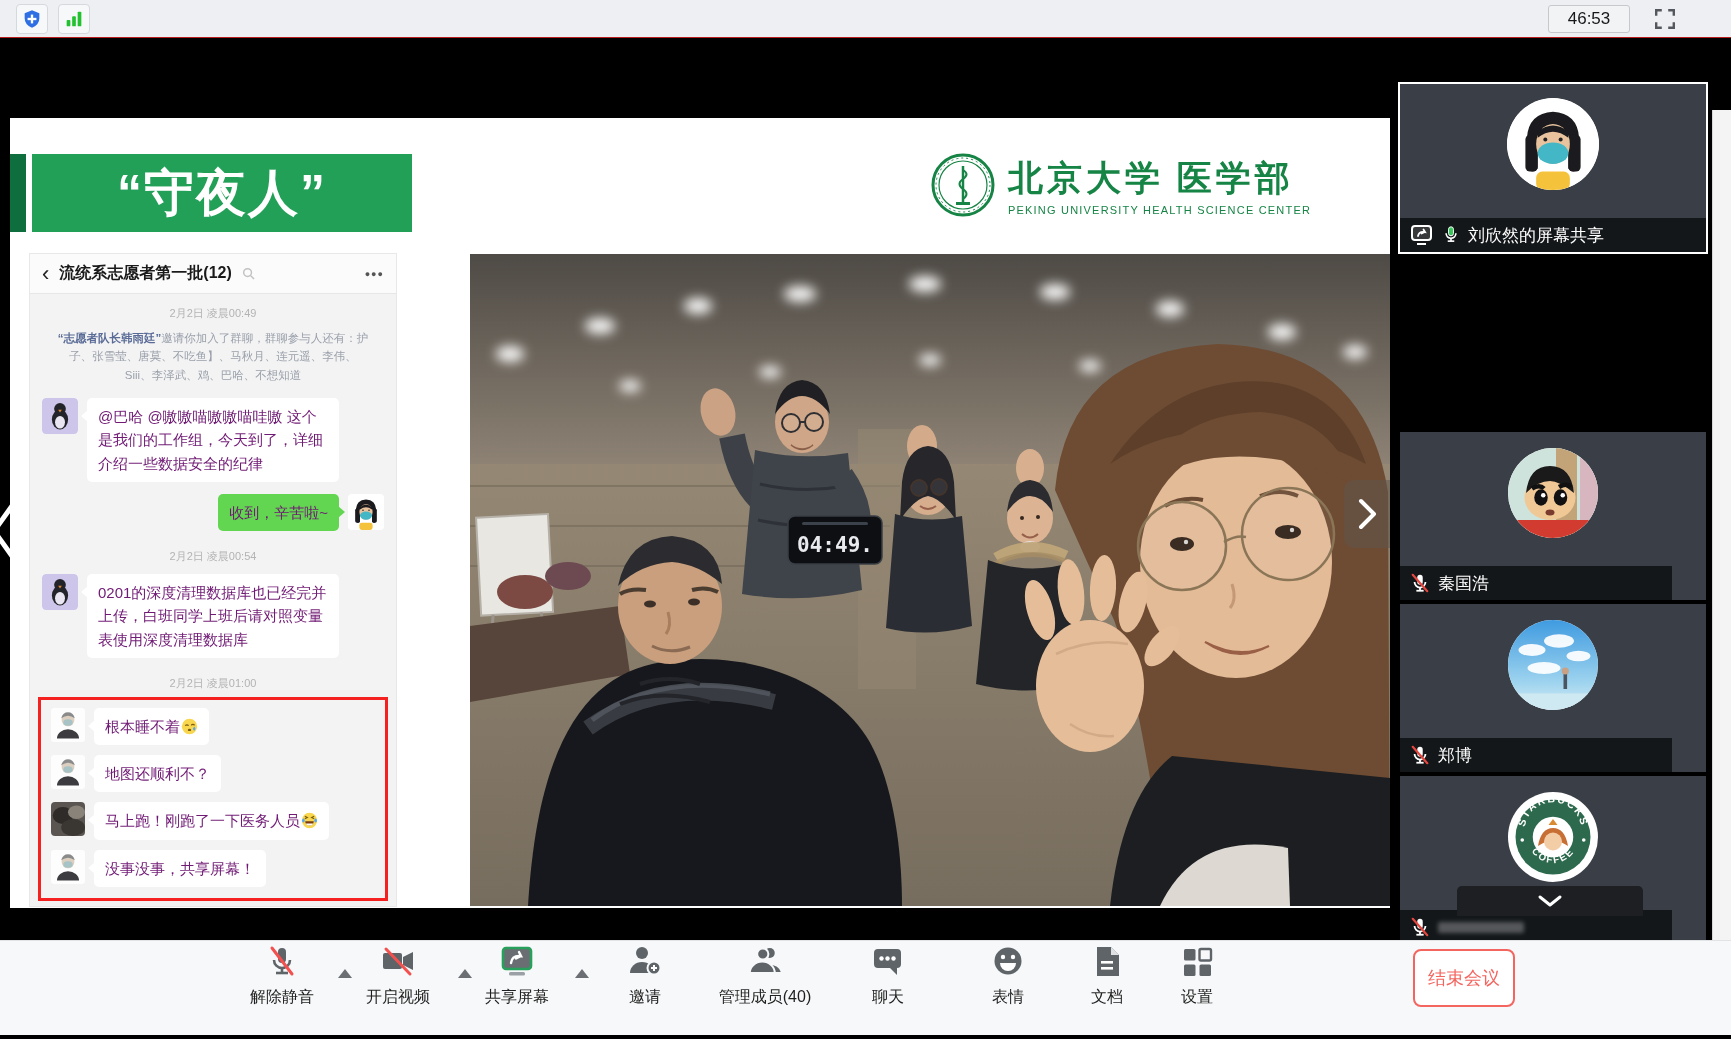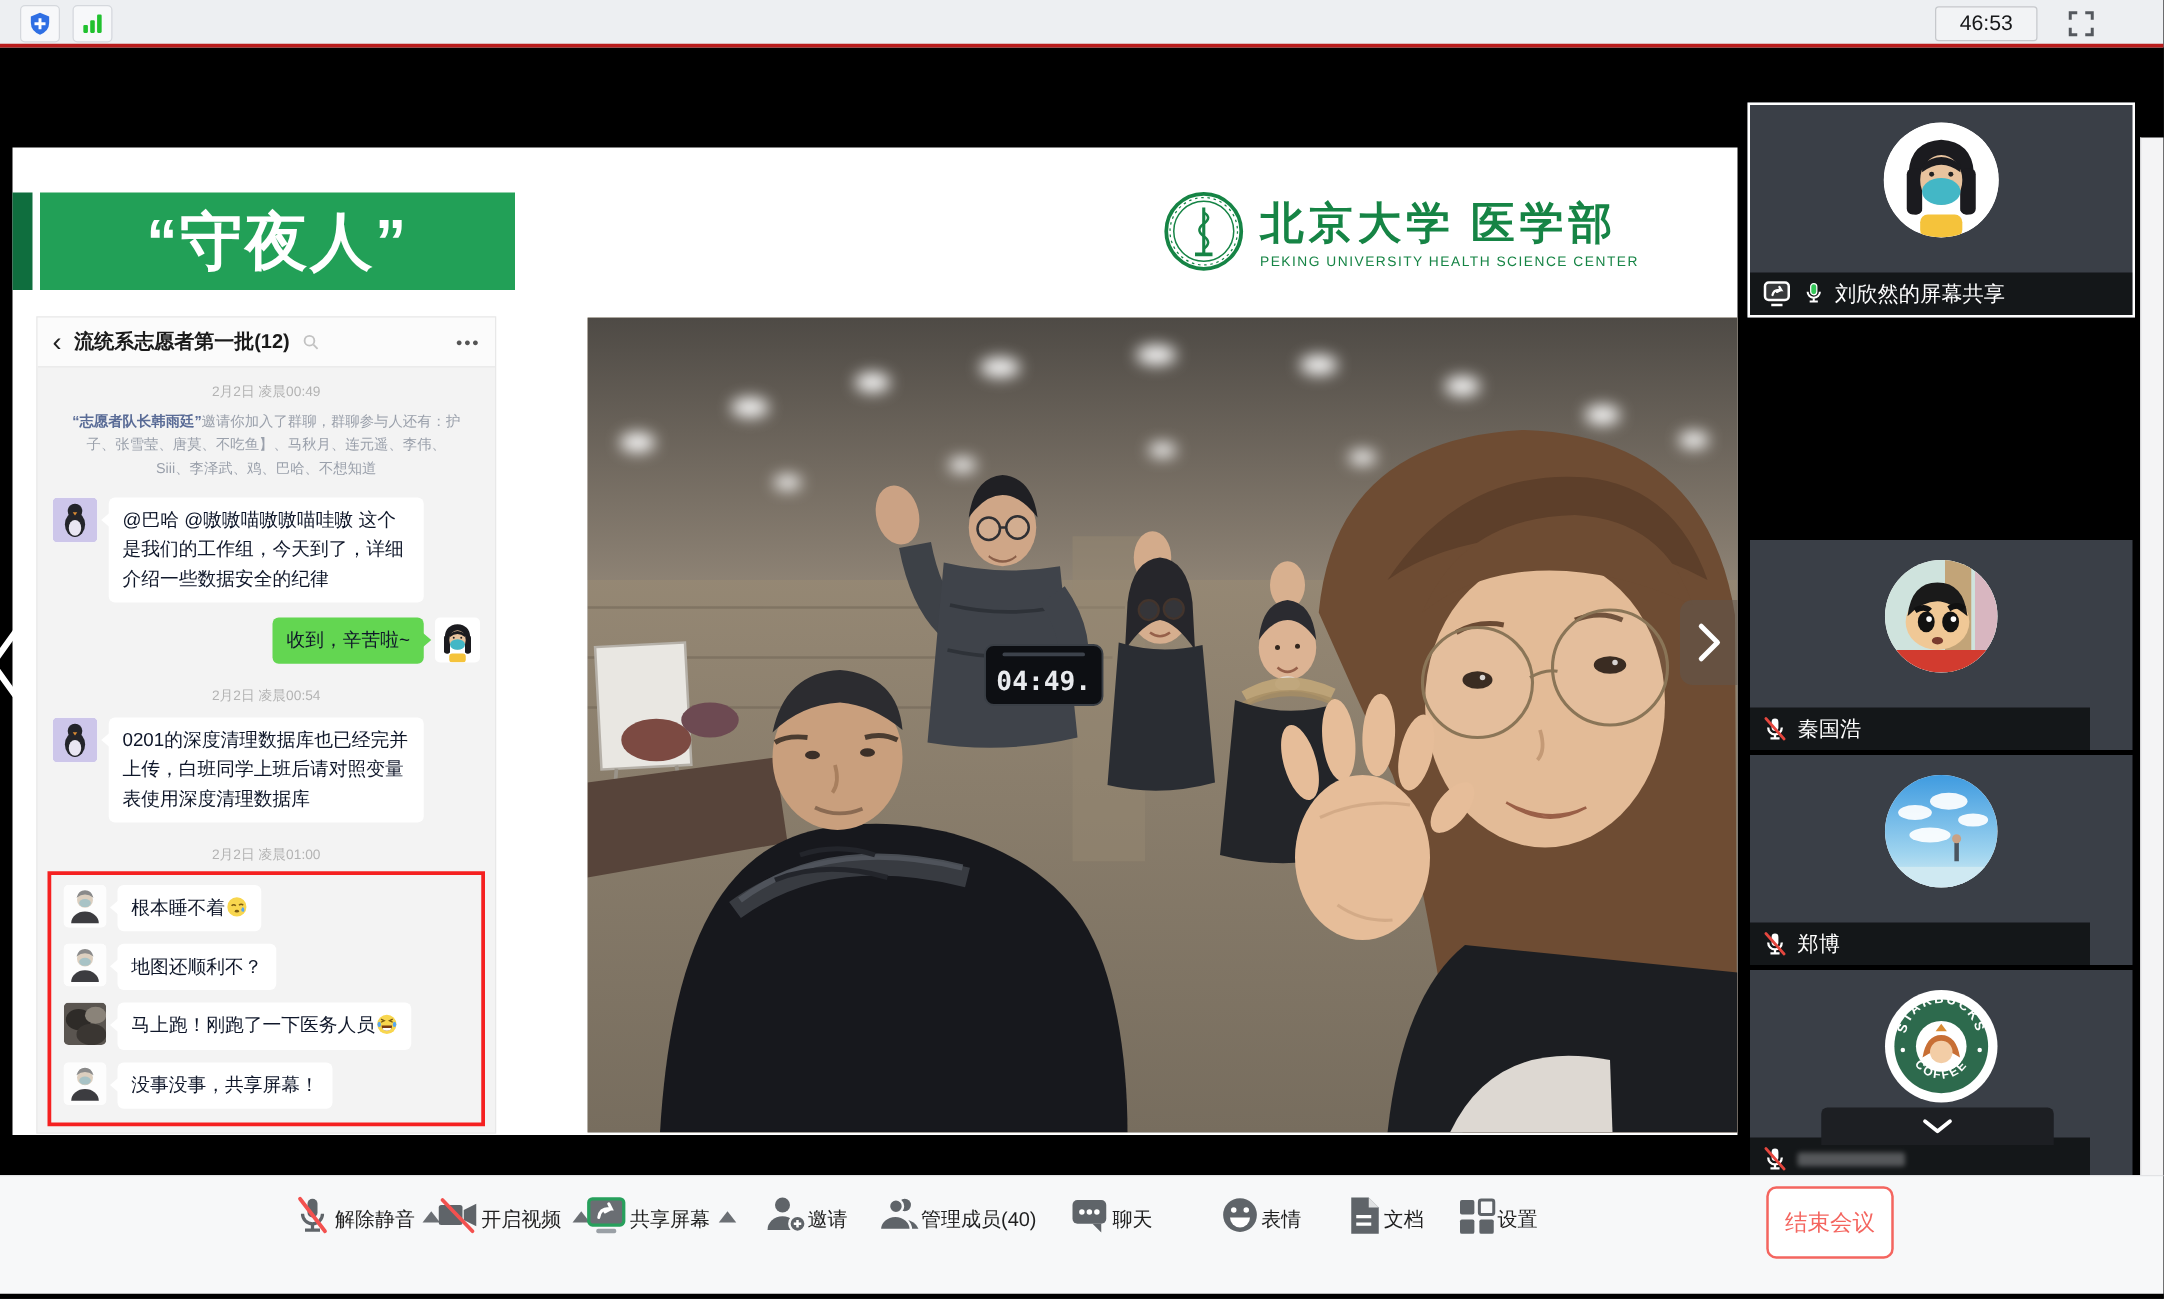--- a/index.html
+++ b/index.html
@@ -1,21 +1,21 @@
 <!DOCTYPE html>
 <html><head>
 <meta charset="utf-8">
 <style>
   * { margin:0; padding:0; box-sizing:border-box; }
   html,body { background:#111; }
   body { font-family:"Liberation Sans","DejaVu Sans",sans-serif; }
   #stage { position:relative; width:1731px; height:1039px; background:#000; overflow:hidden; }
 
   
-  .topbar { position:absolute; left:0; top:0; width:1731px; height:38px; background:#edeff2; border-bottom:3px solid #b91c1c; z-index:6; }
+  .topbar { position:absolute; left:0; top:0; width:1731px; height:38px; background:#edeff2; border-bottom:1px solid #b91c1c; z-index:6; }
   .tb-iconbtn { position:absolute; top:4px; width:32px; height:30px; background:#f7f8fa; border:1px solid #d5d8dd; border-radius:4px; display:flex; align-items:center; justify-content:center; }
   .timer-box { position:absolute; left:1548px; top:5px; width:82px; height:28px; background:#f2f3f5; border:1px solid #c6c8cc; border-radius:3px; display:flex; align-items:center; justify-content:center; font-size:17px; color:#17181a; }
   .fs-btn { position:absolute; left:1652px; top:6px; width:26px; height:26px; display:flex; align-items:center; justify-content:center; }
 
   
   .slide { position:absolute; left:10px; top:118px; width:1380px; height:790px; background:#ffffff; }
   .banner-accent { position:absolute; left:0; top:36px; width:16px; height:78px; background:#0f6e3e; }
   .banner { position:absolute; left:22px; top:36px; width:380px; height:78px; background:#22a057; color:#fff; font-size:50px; font-weight:bold; letter-spacing:2px; display:flex; align-items:center; justify-content:center; }
   .pku-logo { position:absolute; left:920px; top:34px; display:flex; align-items:center; gap:12px; }
   .pku-cn { font-family:"Liberation Serif","DejaVu Serif",serif; font-size:35px; font-weight:bold; color:#168445; letter-spacing:4px; }
@@ -26,21 +26,21 @@
   .chat-header { height:40px; background:#fbfbfb; border-bottom:1px solid #e6e6e6; display:flex; align-items:center; padding:0 12px; gap:10px; }
   .chat-back { font-size:22px; color:#222; line-height:1; }
   .chat-title { font-size:16px; color:#1a1a1a; font-weight:600; }
   .chat-more { margin-left:auto; font-size:14px; color:#444; letter-spacing:1px; }
   .c-time { text-align:center; font-size:11px; color:#b3b3b3; margin:12px 0 4px; }
   .c-system { margin:8px 26px; text-align:center; font-size:11.5px; line-height:1.6; color:#9aa0ab; }
   .c-system b { color:#596b96; font-weight:bold; }
   .c-row { display:flex; align-items:flex-start; gap:9px; padding:6px 12px; }
   .c-row.out { flex-direction:row-reverse; }
   .c-av { width:36px; height:36px; border-radius:4px; flex:none; overflow:hidden; background:#fff; }
-  .bubble { position:relative; background:#fff; border-radius:5px; padding:7px 11px; font-size:15px; line-height:1.55; color:#0f172a; max-width:252px; }
+  .bubble { position:relative; background:#fff; border-radius:5px; padding:7px 11px; font-size:15px; line-height:1.55; color:#701a75; max-width:252px; }
   .bubble.left::before { content:""; position:absolute; left:-6px; top:12px; border:6px solid transparent; border-left:0; border-right:7px solid #fff; }
   .bubble.green { background:#63d651; }
   .bubble.green::after { content:""; position:absolute; right:-6px; top:12px; border:6px solid transparent; border-right:0; border-left:7px solid #63d651; }
   .red-group { margin:6px 8px 0; border:3px solid #f52020; padding:3px 0 6px; }
   .red-group .c-row { padding:5px 10px; }
   .red-group .c-av { width:34px; height:34px; }
   .emoji { display:inline-block; vertical-align:-3px; margin-left:1px; }
 
   
   .photo { position:absolute; left:460px; top:136px; width:920px; height:652px; overflow:hidden; background:#7d7569; }
@@ -52,21 +52,21 @@
   .tile.active { border:2px solid #ffffff; }
   .av-circle { position:absolute; left:50%; transform:translateX(-50%); border-radius:50%; overflow:hidden; background:#fff; }
   .namebar { position:absolute; display:flex; align-items:center; gap:8px; background:rgba(10,11,13,.78); color:#fff; font-size:17px; padding:0 10px; }
   .host-badge { width:84px; height:34px; flex:none; background:#e7993b; color:#fff; font-size:17px; display:flex; align-items:center; justify-content:center; margin-left:-10px; }
   .name-smudge { width:86px; height:11px; background:#8b8d90; opacity:.55; border-radius:2px; filter:blur(2px); }
   .collapse-tab { position:absolute; left:1457px; top:886px; width:186px; height:30px; background:#1d1f23; border-radius:5px 5px 0 0; display:flex; align-items:center; justify-content:center; z-index:2; }
   .right-strip { position:absolute; left:1712px; top:110px; width:19px; height:830px; background:#f4f4f5; border-left:1px solid #d8d8da; }
 
   
   .toolbar { position:absolute; left:0; top:940px; width:1731px; height:95px; background:#f7f8f9; border-top:1px solid #e2e3e5; z-index:5; }
-  .tb { position:absolute; top:14px; transform:translateX(-50%); display:flex; flex-direction:row; align-items:center; width:max-content; cursor:default; }
+  .tb { position:absolute; top:3px; transform:translateX(-50%); display:flex; flex-direction:column; align-items:center; width:max-content; cursor:default; }
   .tb .lbl { margin-top:7px; font-size:16px; color:#1f1f1f; white-space:nowrap; }
   .caret { position:absolute; top:28px; width:0; height:0; border-left:7px solid transparent; border-right:7px solid transparent; border-bottom:9px solid #6b6f74; }
   .end-btn { position:absolute; left:1413px; top:8px; width:102px; height:58px; background:#fff; border:2px solid #f4655f; border-radius:8px; color:#f4655f; font-size:18px; display:flex; align-items:center; justify-content:center; }
   .defs-holder { position:absolute; width:0; height:0; overflow:hidden; }
 </style>
 </head>
 <body>
 
 <svg class="defs-holder" aria-hidden="true">
     <defs>

